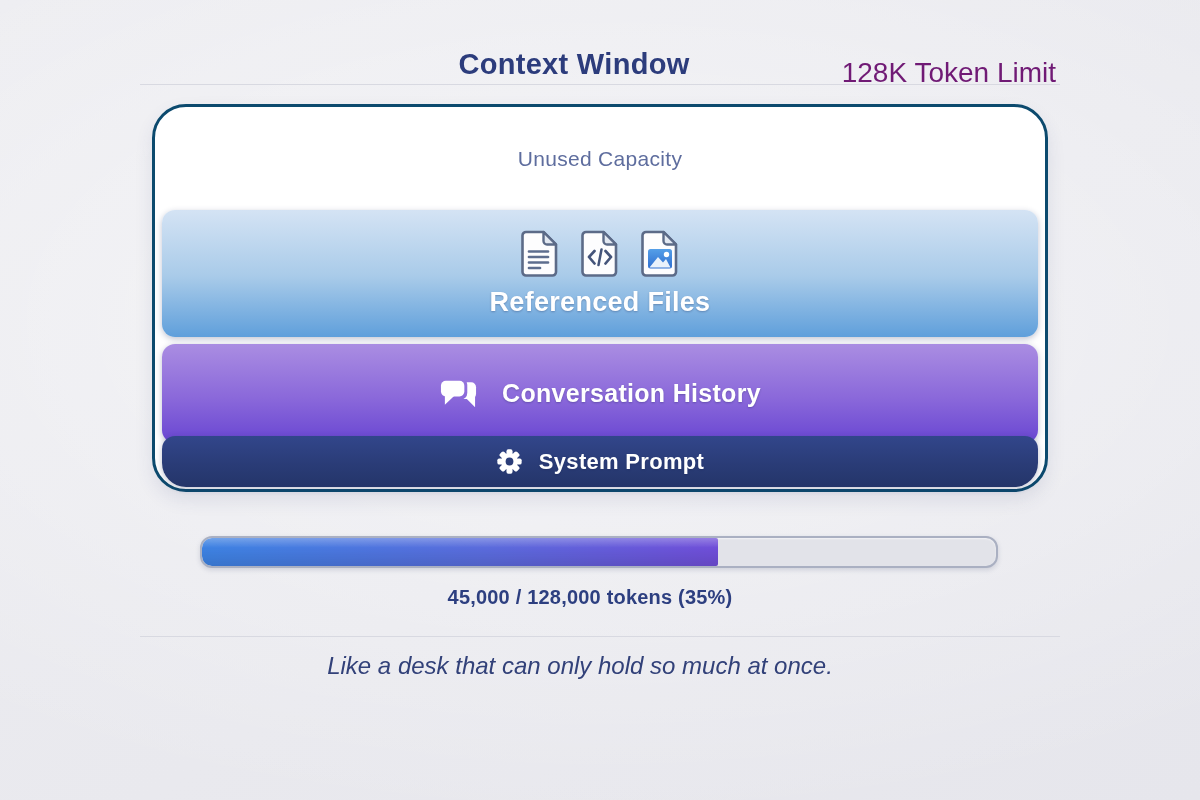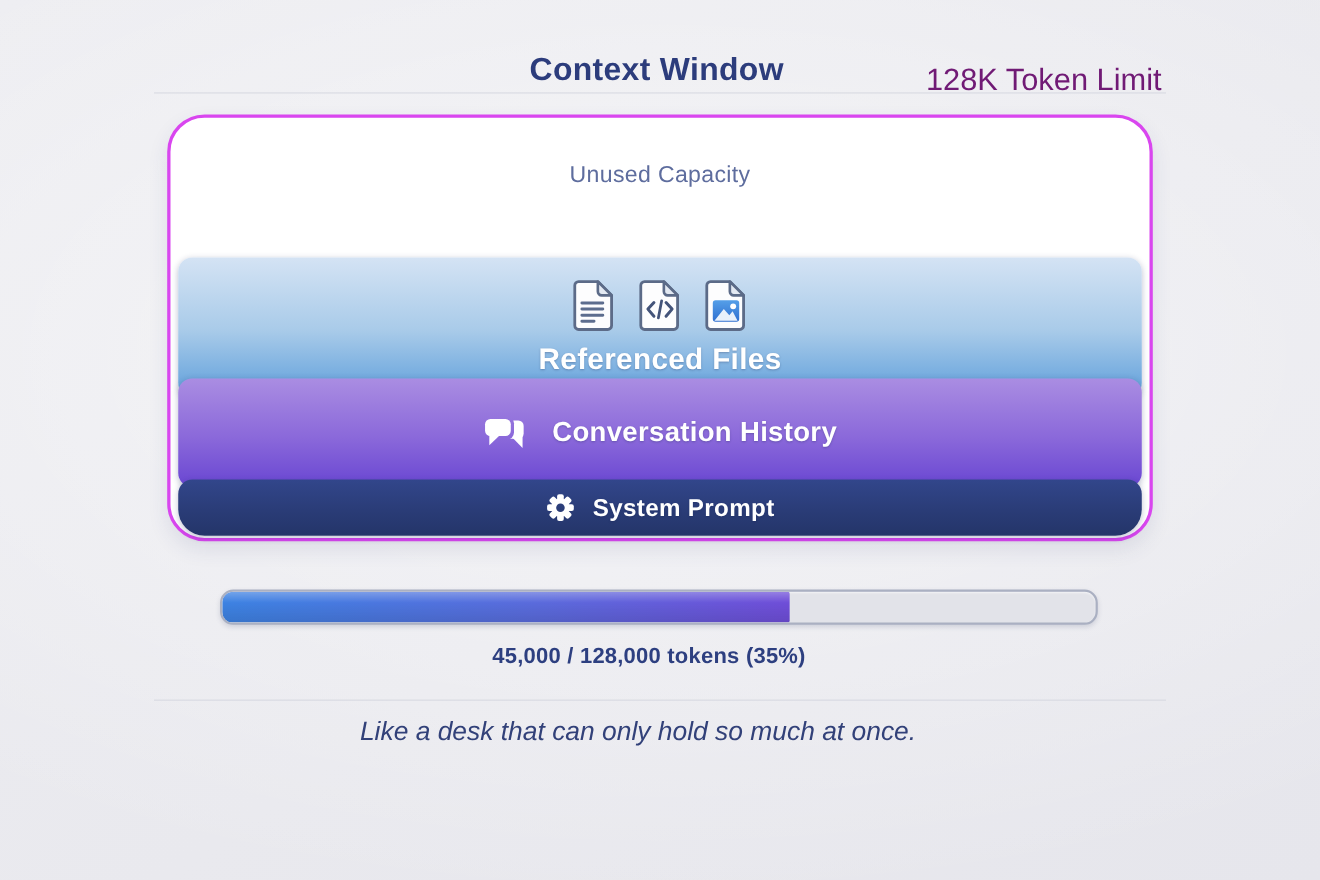--- a/index.html
+++ b/index.html
@@ -12,59 +12,59 @@
     position: relative;
     background:
       radial-gradient(ellipse 120% 90% at 50% 40%, rgba(255,255,255,0.55), rgba(225,225,232,0.0) 70%),
       linear-gradient(145deg, #ededf1 0%, #e9e9ee 55%, #e6e6ec 100%);
     background-color: #ebebef;
   }
 
   .page-title {
     position: absolute; top: 48px; left: 0; width: 1148px;
     text-align: center;
-    font-size: 29px; font-weight: bold; color: #2c3c7c; letter-spacing: .3px; padding-left: 23px;
+    font-size: 29px; font-weight: bold; color: #2c3c7c; letter-spacing: .3px;
   }
   .token-limit {
     position: absolute; top: 57px; right: 144px;
     font-size: 28px; color: #701a75;
   }
   .divider {
     position: absolute; left: 140px; width: 920px; height: 1px;
     background: #d8d9e1;
   }
   .divider-top { top: 84px; }
   .divider-bottom { top: 636px; }
 
   .context-box {
     position: absolute; top: 104px; left: 152px;
     width: 896px; height: 388px; box-sizing: border-box;
     background: #ffffff;
-    border: 3px solid #d946ef;
+    border: 3px solid #0c4a6e;
     border-radius: 34px;
     box-shadow: 0 8px 18px rgba(45,61,122,0.10);
   }
   .unused-label {
     position: absolute; top: 40px; left: 0; width: 100%;
     text-align: center;
     font-size: 21px; color: #5e6d9e; letter-spacing: .3px;
   }
 
   .seg {
     position: absolute; left: 7px; right: 7px;
     border-radius: 13px;
     box-shadow: 0 2px 6px rgba(30,40,90,0.28);
     display: flex; align-items: center; justify-content: center;
     color: #ffffff; font-weight: bold;
     text-shadow: 0 1px 2px rgba(25,35,80,0.30);
   }
   .seg-files {
     top: 103px; height: 127px;
     background: linear-gradient(180deg, #d4e3f4 0%, #a9cbe9 52%, #5f9fdb 100%);
-    flex-direction: column; gap: 10px; margin-top: 24px;
+    flex-direction: column; gap: 10px;
   }
   .seg-files .seg-label { font-size: 27px; letter-spacing: .3px; }
   .icon-row { display: flex; gap: 22px; align-items: flex-end; }
   .seg-history {
     top: 237px; height: 99px;
     background: linear-gradient(180deg, #aa8de2 0%, #8a68da 55%, #6946d2 100%);
     gap: 24px;
   }
   .seg-history .seg-label { font-size: 25px; letter-spacing: .3px; }
   .seg-prompt {

